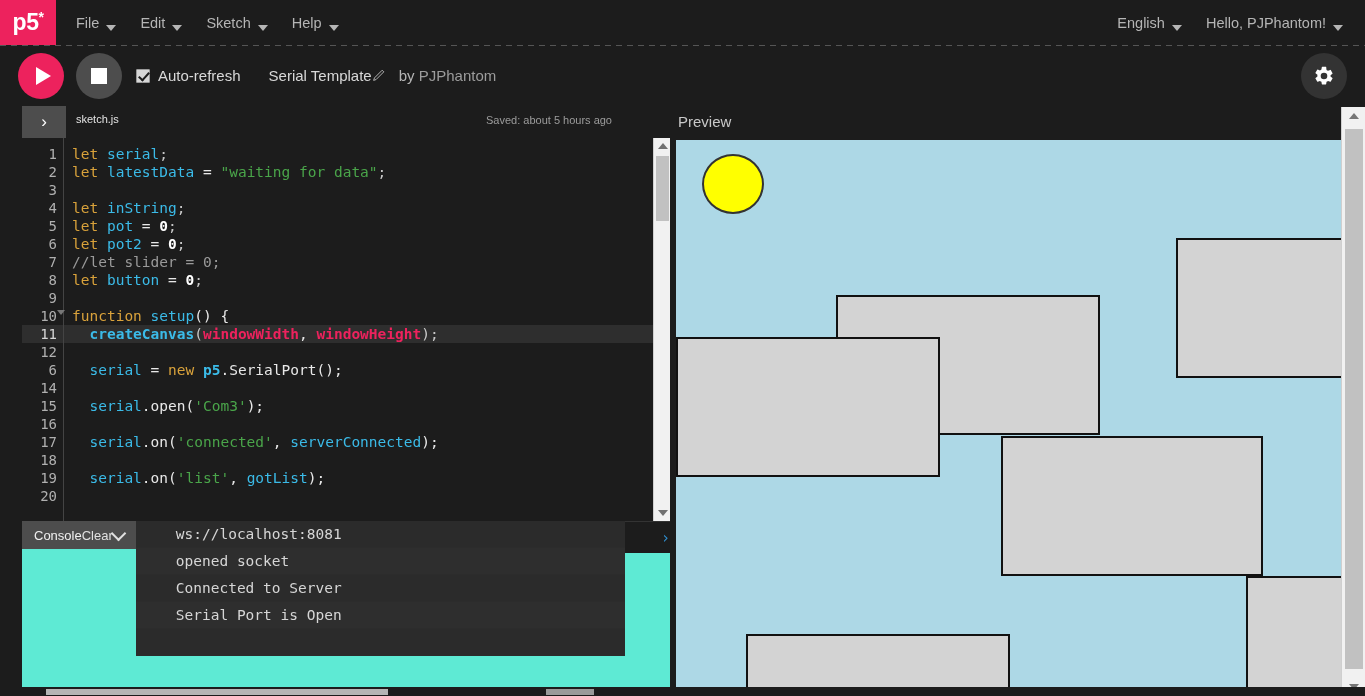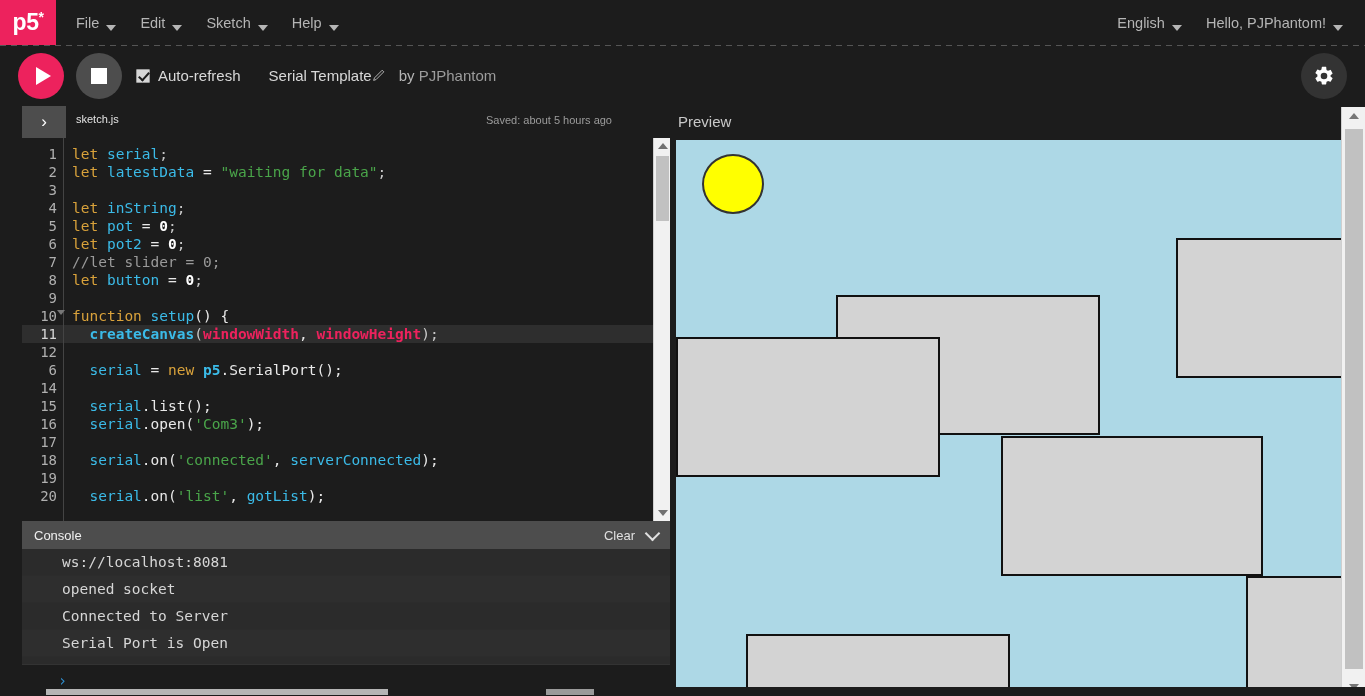--- a/index.html
+++ b/index.html
@@ -163,29 +163,29 @@
   .sb-arrow-up, .sb-arrow-dn {
     position: absolute; left: 4px; width: 0; height: 0;
     border-left: 5px solid transparent; border-right: 5px solid transparent;
   }
   .sb-arrow-up { top: 5px; border-bottom: 6px solid #707070; }
   .sb-arrow-dn { bottom: 5px; border-top: 6px solid #707070; }
 
   
   .console {
     position: absolute; left: 22px; top: 521px; width: 648px; height: 175px;
-    background: #5eead4; display: flex; flex-direction: column;
+    background: #5eead4; display: flex; flex-direction: row;
   }
   .console-hdr {
     height: 28px; background: #4d4d4d; display: flex; align-items: center;
     padding: 0 12px; flex: 0 0 28px;
   }
   .console-hdr .ctitle { color: #f0f0f0; font-size: 13px; }
   .console-hdr .cactions {
-    margin-left: auto; display: flex; align-items: center; gap: 12px;
+    margin-left: auto; display: flex; align-items: center; 
   }
   .console-hdr .clear { color: #e0e0e0; font-size: 13px; cursor: pointer; }
   .chev-dn {
     width: 11px; height: 11px; border-right: 2px solid #e0e0e0;
     border-bottom: 2px solid #e0e0e0; transform: rotate(45deg);
     margin-top: -4px; cursor: pointer;
   }
   .console-body { flex: 1; overflow: hidden; }
   .cline {
     height: 27px; line-height: 27px; padding-left: 40px;
@@ -361,21 +361,20 @@
           <div class="cl"><span class="tk-kw">let </span><span class="tk-var">pot</span><span class="tk-plain"> = </span><span class="tk-num">0</span><span class="tk-punct">;</span></div>
           <div class="cl"><span class="tk-kw">let </span><span class="tk-var">pot2</span><span class="tk-plain"> = </span><span class="tk-num">0</span><span class="tk-punct">;</span></div>
           <div class="cl"><span class="tk-cmt">//let slider = 0;</span></div>
           <div class="cl"><span class="tk-kw">let </span><span class="tk-var">button</span><span class="tk-plain"> = </span><span class="tk-num">0</span><span class="tk-punct">;</span></div>
           <div class="cl">&nbsp;</div>
           <div class="cl"><span class="tk-kw">function </span><span class="tk-fn">setup</span><span class="tk-plain">() {</span></div>
           <div class="cl hl"><span class="tk-plain">  </span><span class="tk-cyan">createCanvas</span><span class="tk-punct">(</span><span class="tk-pink">windowWidth</span><span class="tk-plain">, </span><span class="tk-pink">windowHeight</span><span class="tk-punct">);</span></div>
           <div class="cl">&nbsp;</div>
           <div class="cl"><span class="tk-plain">  </span><span class="tk-var">serial</span><span class="tk-plain"> = </span><span class="tk-kw">new </span><span class="tk-p5">p5</span><span class="tk-plain">.SerialPort();</span></div>
           <div class="cl">&nbsp;</div>
-          <div class="cl"><span class="tk-plain">  </span><span class="tk-var">serial</span><span class="tk-plain">.list();</span></div>
           <div class="cl"><span class="tk-plain">  </span><span class="tk-var">serial</span><span class="tk-plain">.open(</span><span class="tk-str">'Com3'</span><span class="tk-plain">);</span></div>
           <div class="cl">&nbsp;</div>
           <div class="cl"><span class="tk-plain">  </span><span class="tk-var">serial</span><span class="tk-plain">.on(</span><span class="tk-str">'connected'</span><span class="tk-plain">, </span><span class="tk-var">serverConnected</span><span class="tk-plain">);</span></div>
           <div class="cl">&nbsp;</div>
           <div class="cl"><span class="tk-plain">  </span><span class="tk-var">serial</span><span class="tk-plain">.on(</span><span class="tk-str">'list'</span><span class="tk-plain">, </span><span class="tk-var">gotList</span><span class="tk-plain">);</span></div>
         </div>
     </div>
     <div class="ed-scroll">
       <div class="sb-arrow-up"></div>
       <div class="thumb"></div>

